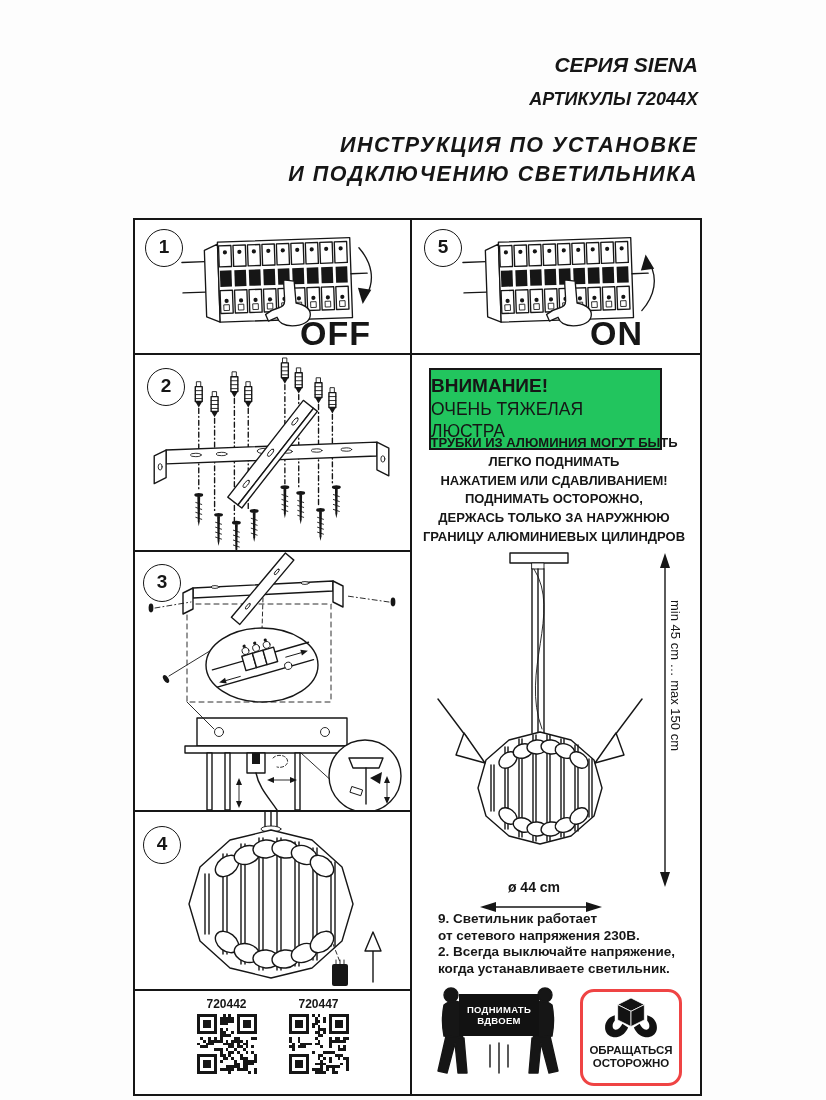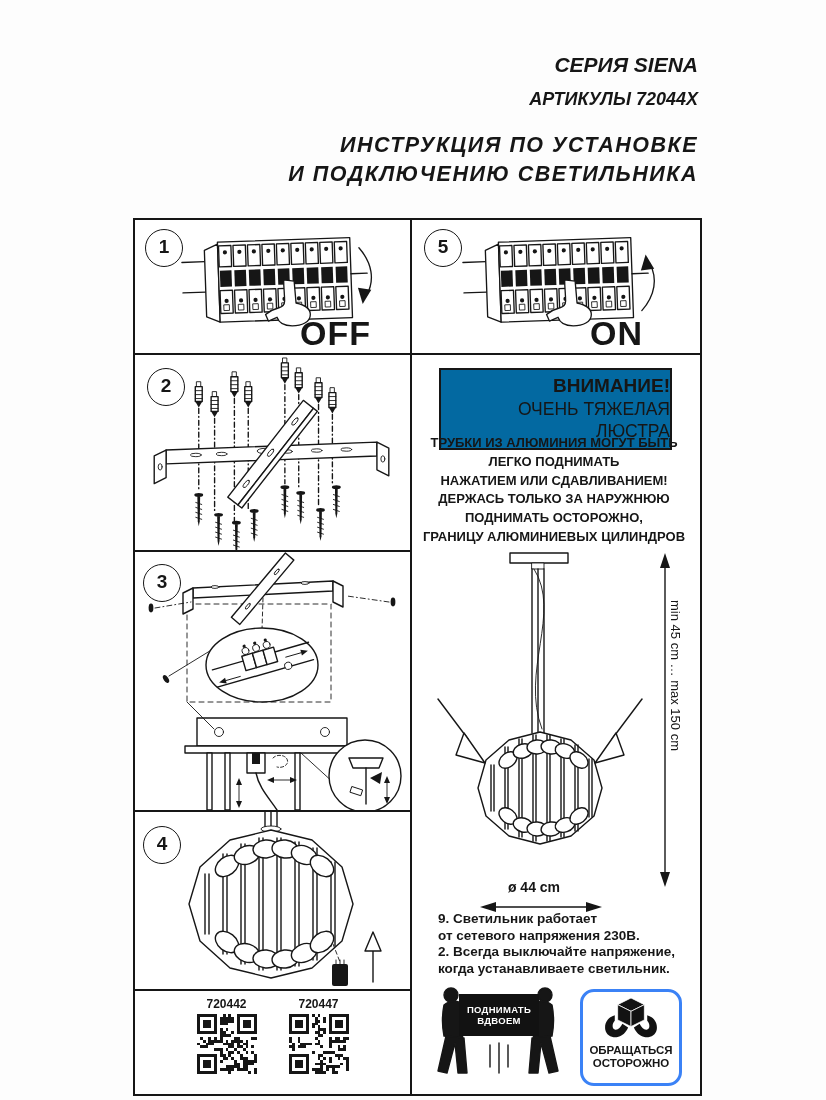--- a/index.html
+++ b/index.html
@@ -20,32 +20,32 @@
   
   .grid{left:133px;top:218px;width:565px;height:874px;border:2px solid #161616;background:#fff;}
   .vdiv{left:275px;top:0;width:2px;height:100%;background:#161616;}
   .hfull{left:0;top:133px;width:100%;height:2px;background:#161616;}
   .hleft{left:0;width:277px;height:2px;background:#161616;}
   .cell{position:absolute;overflow:hidden;}
   .step-circle{position:absolute;width:36px;height:36px;border:1.8px solid #161616;border-radius:50%;
                font-size:19px;font-weight:700;text-align:center;line-height:34px;background:#fff;}
   .switch-label{position:absolute;top:94px;font-size:34px;font-weight:700;letter-spacing:1px;}
   
-  .warn-box{left:27px;top:13px;width:229px;border:2px solid #161616;text-align:right;padding:4px 0 6px 0;background:#0369a1;}
+  .warn-box{left:17px;top:13px;width:229px;border:2px solid #161616;text-align:left;padding:4px 0 6px 0;background:#22c55e;}
   .warn-title{font-size:19px;font-weight:700;line-height:24px;}
   .warn-sub{font-size:17.5px;font-weight:400;line-height:22px;}
   .warn-body{left:6px;top:79px;width:272px;text-align:center;font-size:13px;font-weight:700;line-height:18.8px;}
   .dim-label{left:256px;top:245px;height:240px;writing-mode:vertical-rl;font-size:13px;display:flex;align-items:center;white-space:nowrap;}
   .dia-label{left:42px;top:524px;width:160px;text-align:center;font-size:14px;font-weight:700;}
   .notes{left:26px;top:556px;width:254px;font-size:13.5px;font-weight:700;line-height:16.6px;}
   .lift-wrap{left:22px;top:630px;width:128px;height:98px;}
   .lift-sign{position:absolute;left:25px;top:9px;width:80px;height:42px;background:#121212;color:#fff;
              display:flex;flex-direction:column;justify-content:center;text-align:center;
              font-size:9.5px;font-weight:700;line-height:11px;letter-spacing:.3px;}
-  .handle-box{left:168px;top:634px;width:96px;height:86px;border:3px solid #3b82f6;border-radius:14px;
+  .handle-box{left:168px;top:634px;width:96px;height:86px;border:3px solid #ef4444;border-radius:14px;
               background:#fff;text-align:center;padding-top:5px;}
   .handle-text{font-size:11.5px;font-weight:700;line-height:13px;margin-top:1px;}
   
   .qr-row{display:flex;justify-content:center;gap:16px;padding-top:6px;}
   .qr-item{width:76px;text-align:center;}
   .qr-label{font-size:12px;font-weight:700;}
   .qr-item svg{margin-top:3px;}
   
   svg.la{position:absolute;}
   svg.la *{stroke:#161616;stroke-width:1.4;stroke-linejoin:round;stroke-linecap:round;}
@@ -345,22 +345,22 @@
 
       <div class="abs warn-box">
         <div class="warn-title">ВНИМАНИЕ!</div>
         <div class="warn-sub">ОЧЕНЬ ТЯЖЕЛАЯ ЛЮСТРА</div>
       </div>
 
       <div class="abs warn-body">
         <div>ТРУБКИ ИЗ АЛЮМИНИЯ МОГУТ БЫТЬ</div>
         <div>ЛЕГКО ПОДНИМАТЬ</div>
         <div>НАЖАТИЕМ ИЛИ СДАВЛИВАНИЕМ!</div>
+        <div>ПОДНИМАТЬ ОСТОРОЖНО,</div>
         <div>ДЕРЖАСЬ ТОЛЬКО ЗА НАРУЖНЮЮ</div>
-        <div>ПОДНИМАТЬ ОСТОРОЖНО,</div>
         <div>ГРАНИЦУ АЛЮМИНИЕВЫХ ЦИЛИНДРОВ</div>
       </div>
 
       <svg class="la" style="left:0;top:196px" width="284" height="366" viewBox="0 0 284 366">
 
         <rect x="98" y="2" width="58" height="10" class="wf"></rect>
         <rect x="120" y="12" width="12" height="6" class="wf thin"></rect>
         <path class="nf" d="M120,18 V182 M126,18 V182 M132,18 V182"></path>
         <path class="nf thin" d="M122,18 C150,62 108,120 130,178"></path>
 

